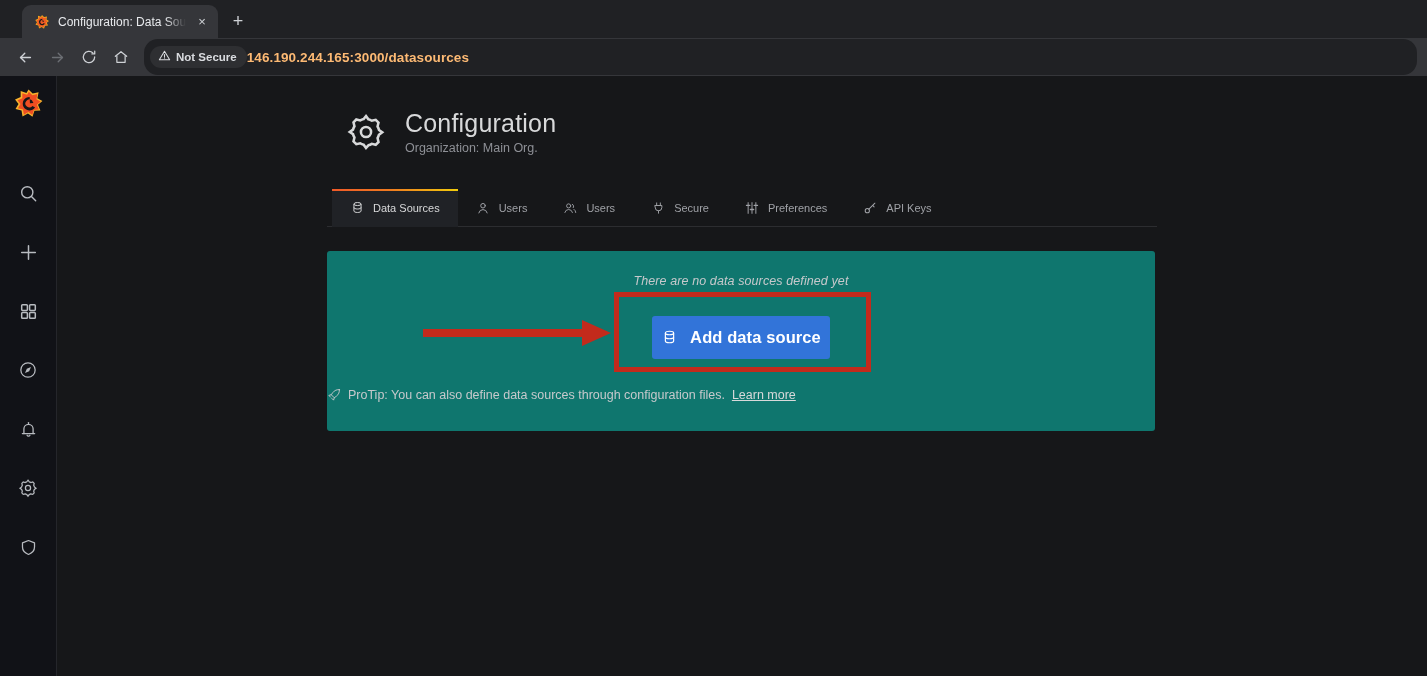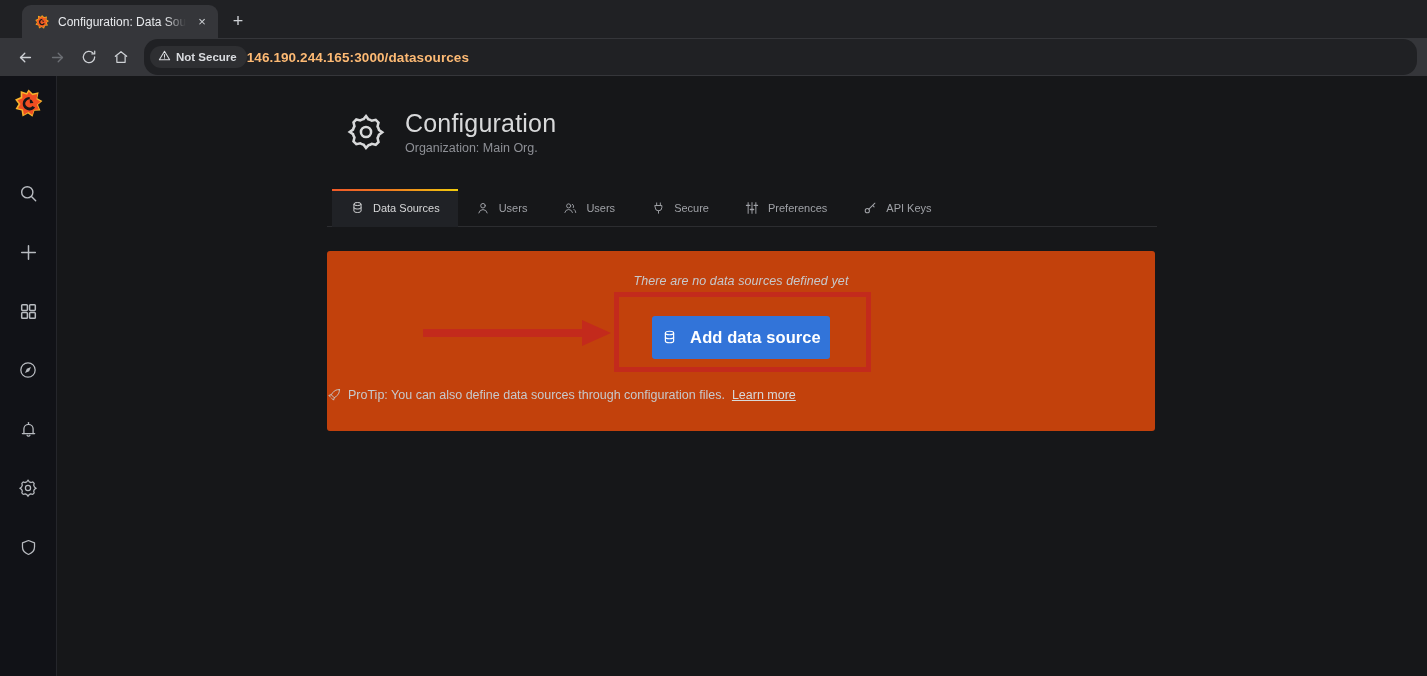--- a/index.html
+++ b/index.html
@@ -115,21 +115,21 @@
   .tab-item .tab-ico svg { display:block; }
   .tab-item.active { color: #d8d9da; background: #202226; }
   .tab-item.active::before {
     content: ""; position: absolute; left: 0; right: 0; top: 0; height: 2px;
     background: linear-gradient(90deg, #f05a28 0%, #ef7a20 45%, #f2cc0c 100%);
   }
 
   
   #empty-panel {
     margin-top: 24px; width: 828px;
-    background: #c2410c;
+    background: #0f766e;
     border-radius: 3px;
     padding: 23px 0 29px 0;
     position: relative;
   }
   #empty-msg {
     text-align: center; color: #c7c9cc;
     font-size: 12.5px; font-style: italic; letter-spacing: .1px;
   }
   #cta-row { display: flex; justify-content: center; margin-top: 28px; }
   #add-ds-button {

